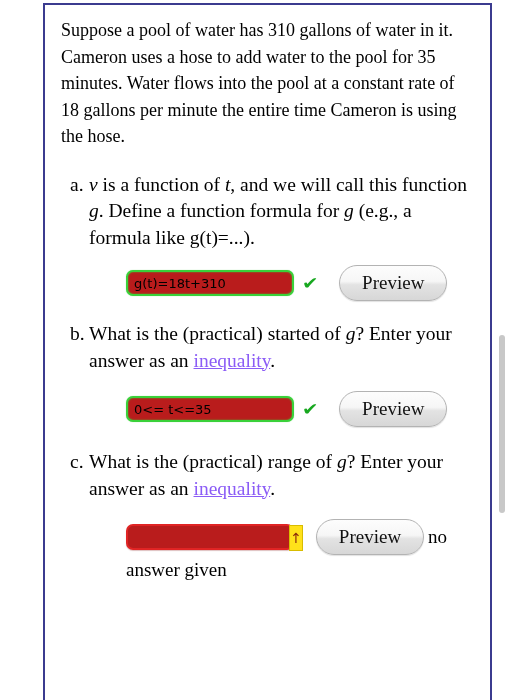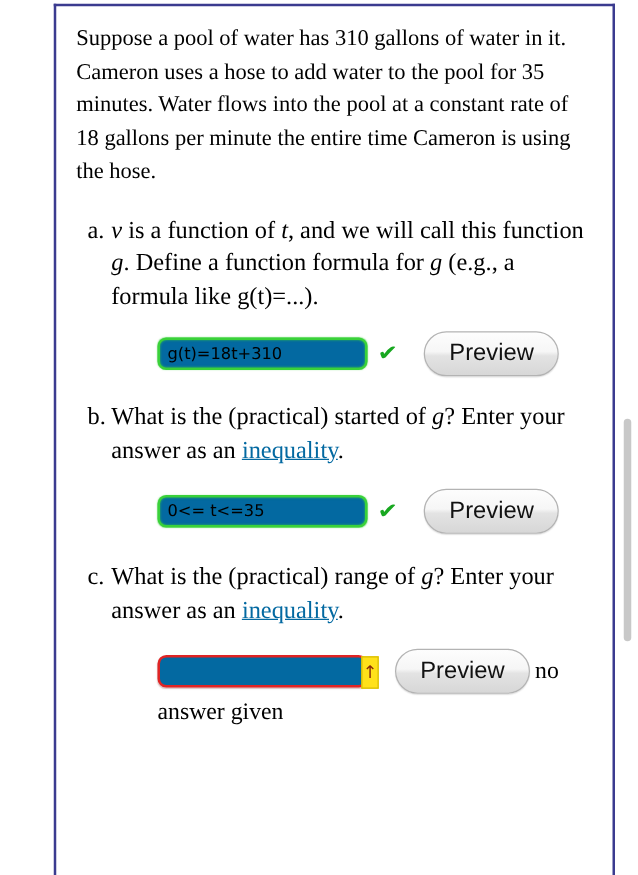--- a/index.html
+++ b/index.html
@@ -65,21 +65,21 @@
     text-align: left;
     padding-left: 9px;
     box-sizing: border-box;
   }
   .part-text {
     flex: 1 1 auto;
     padding-right: 4px;
     font-family: Liberation Serif, serif;
   }
   a.link {
-    color: #0369a1;
+    color: #8b5cf6;
     text-decoration: underline;
   }
 
   
   .answer-row {
     display: flex;
     align-items: center;
     margin: 14px 0 0 65px;
     position: relative;
   }
@@ -92,21 +92,21 @@
   input.answer {
     box-sizing: border-box;
     width: 168px;
     height: 26px;
     border-radius: 7px;
     padding: 0 6px;
     font-family: "DejaVu Sans", "Liberation Sans", sans-serif;
     font-size: 13px;
     line-height: 24px;
     color: #000;
-    background: #0369a1;
+    background: #b91c1c;
     outline: none;
   }
   input.answer.ok {
     border: 2px solid #3ad13a;
     box-shadow: 0 0 2px 0 rgba(60,210,60,0.85) inset, 0 0 1px 0 rgba(60,210,60,0.6);
   }
   input.answer.err {
     border: 2px solid #e02424;
     box-shadow: 0 1px 1px 0 rgba(120,0,0,0.25);
   }
@@ -143,21 +143,21 @@
 
   
   .preview-btn {
     margin-left: 22px;
     min-width: 108px;
     height: 36px;
     padding: 0 18px;
     border: 1px solid #b3b3b3;
     border-radius: 18px;
     background: linear-gradient(to bottom, #fdfdfd 0%, #f6f6f6 45%, #e3e3e3 55%, #d7d7d7 100%);
-    font-family: Liberation Sans, sans-serif;
+    font-family: Liberation Serif, serif;
     font-size: 19px;
     color: #111;
     cursor: pointer;
     box-shadow: 0 1px 1px rgba(0,0,0,0.12);
     display: inline-flex;
     align-items: center;
     justify-content: center;
   }
 
   .status-note {

